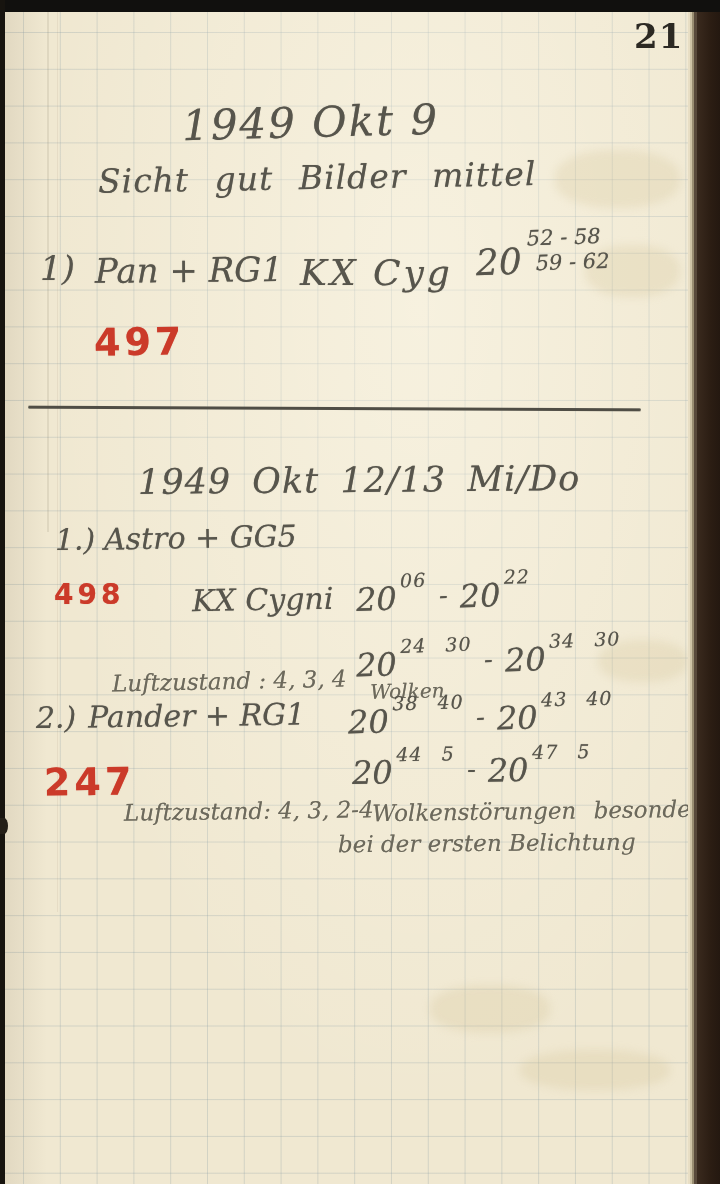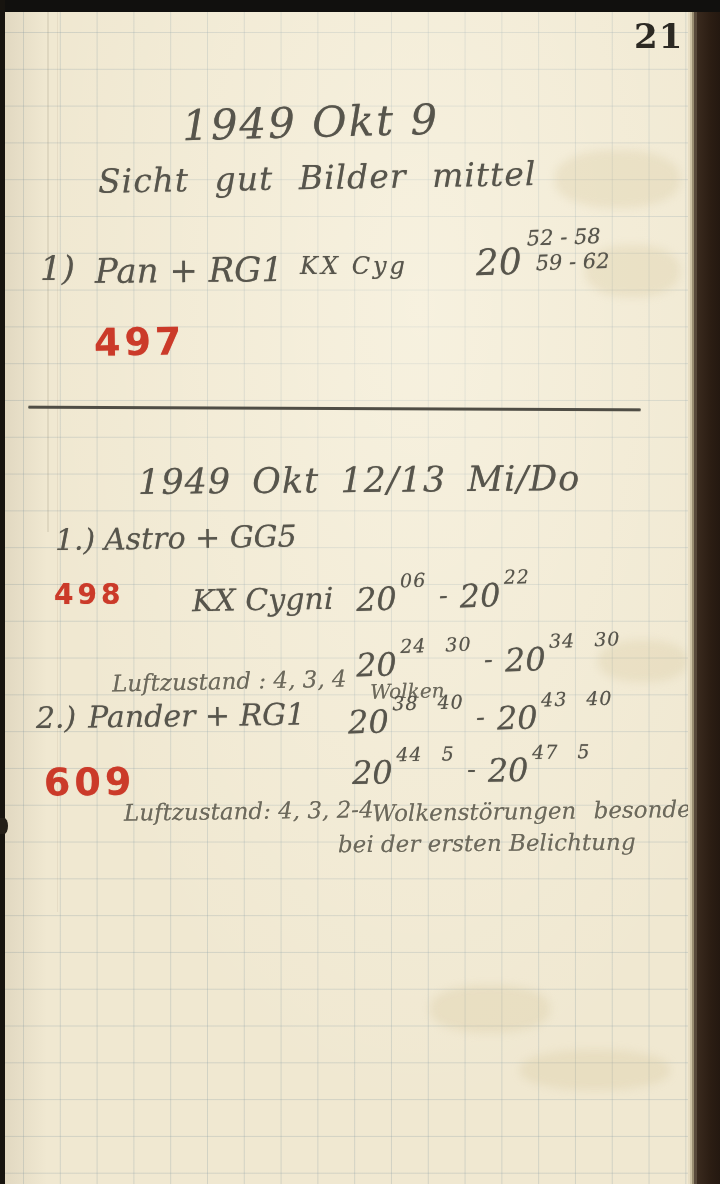--- a/index.html
+++ b/index.html
@@ -58,21 +58,21 @@
   <div class="ghost" style="left:520px;top:1050px;width:150px;height:40px;"></div>
 
   <div class="pagenum">21</div>
 
   <div class="hw" style="left:182px;top:98px;font-size:42px;letter-spacing:2px;transform:rotate(-1.5deg);">1949 Okt 9</div>
 
   <div class="hw" style="left:98px;top:158px;font-size:33px;letter-spacing:1px;word-spacing:14px;transform:rotate(-1deg);">Sicht gut  Bilder mittel</div>
 
   <div class="hw" style="left:40px;top:248px;font-size:34px;">1)</div>
   <div class="hw" style="left:95px;top:250px;font-size:34px;transform:rotate(-0.5deg);">Pan + RG1</div>
-  <div class="hw" style="left:300px;top:252px;font-size:24px;letter-spacing:3px;">KX Cyg</div>
+  <div class="hw" style="left:300px;top:252px;font-size:36px;letter-spacing:3px;">KX Cyg</div>
 
   <div class="hw time" style="left:476px;top:240px;transform:rotate(-2deg);">
     <span class="th" style="font-size:36px;">20</span>
     <span class="cols">
       <span class="upper">52 - 58</span>
       <span class="lower">59 - 62</span>
     </span>
   </div>
 
   <div class="red" style="left:94px;top:320px;font-size:38px;transform:rotate(-1deg);">497</div>
@@ -110,21 +110,21 @@
   <div class="hw" style="left:88px;top:698px;font-size:30px;transform:rotate(-0.8deg);">Pander + RG1</div>
 
   <div class="hw time" style="left:348px;top:700px;transform:rotate(-1.5deg);">
     <span class="th">20</span>
     <span class="ts">38 40</span>
     <span class="tdash">-</span>
     <span class="th">20</span>
     <span class="ts">43 40</span>
   </div>
 
-  <div class="red" style="left:44px;top:760px;font-size:38px;transform:rotate(-0.5deg);">609</div>
+  <div class="red" style="left:44px;top:760px;font-size:38px;transform:rotate(-0.5deg);">247</div>
 
   <div class="hw time" style="left:352px;top:752px;transform:rotate(-1deg);">
     <span class="th">20</span>
     <span class="ts">44 5</span>
     <span class="tdash">-</span>
     <span class="th">20</span>
     <span class="ts">47 5</span>
   </div>
 
   <div class="hw light" style="left:124px;top:798px;font-size:23px;transform:rotate(-0.8deg);">Luftzustand: 4, 3, 2-4</div>

